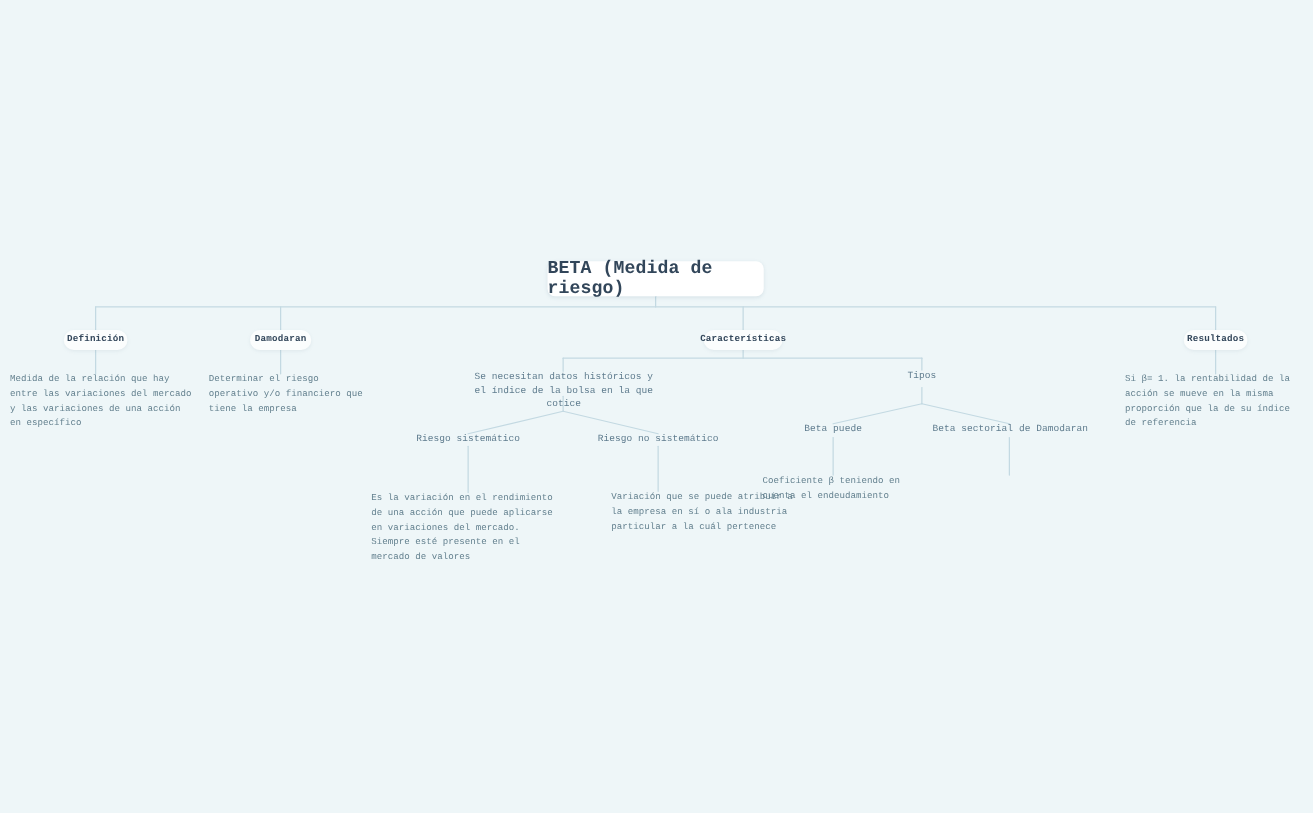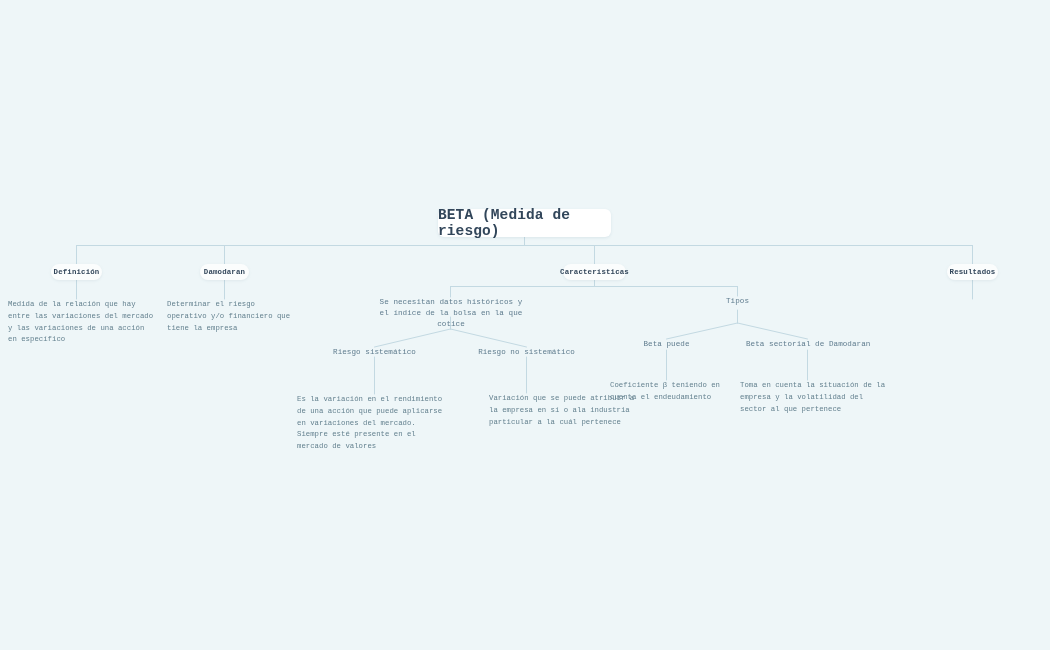--- a/index.html
+++ b/index.html
@@ -130,34 +130,34 @@
   <div class="node pill-node" style="left:200px; top:264px; width:49px; height:16px;">Damodaran</div>
 
   <div class="node pill-node" style="left:563px; top:264px; width:63px; height:16px;">Características</div>
 
   <div class="node pill-node" style="left:947px; top:264px; width:51px; height:16px;">Resultados</div>
 
   <div class="node desc-node" style="left:8px; top:299px; width:148px;">Medida de la relación que hay entre las variaciones del mercado y las variaciones de una acción en específico</div>
 
   <div class="node desc-node" style="left:167px; top:299px; width:130px;">Determinar el riesgo operativo y/o financiero que tiene la empresa</div>
 
+  <div class="node desc-node" style="left:900px; top:299px; width:142px;">Si β= 1. la rentabilidad de la acción se mueve en la misma proporción que la de su índice de referencia</div>
 
   <div class="node label-node wrap center-text" style="left:376px; top:297px; width:150px;">Se necesitan datos históricos y el índice de la bolsa en la que cotice</div>
 
   <div class="node label-node" style="left:707px; top:296px; width:61px; text-align:center;">Tipos</div>
 
   <div class="node label-node" style="left:324px; top:347px; width:101px; text-align:center;">Riesgo sistemático</div>
 
   <div class="node label-node" style="left:468px; top:347px; width:117px; text-align:center;">Riesgo no sistemático</div>
 
   <div class="node desc-node" style="left:297px; top:394px; width:152px;">Es la variación en el rendimiento de una acción que puede aplicarse en variaciones del mercado. Siempre esté presente en el mercado de valores</div>
 
   <div class="node desc-node" style="left:457px; top:393px; width:147px;margin-left:32px;">Variación que se puede atribuir a la empresa en sí o ala industria particular a la cuál pertenece</div>
 
   <div class="node label-node" style="left:626px; top:339px; width:81px; text-align:center;">Beta puede</div>
 
   <div class="node label-node" style="left:746px; top:339px; width:123px; text-align:left;">Beta sectorial de Damodaran</div>
 
   <div class="node desc-node" style="left:610px; top:380px; width:124px;">Coeficiente β teniendo en cuenta el endeudamiento</div>
 
-  <div class="node desc-node" style="left:740px; top:380px; width:148px;">Toma en cuenta la situación de la empresa y la volatilidad del sector al que pertenece</div>
 
 </div>
 
 </body></html>

